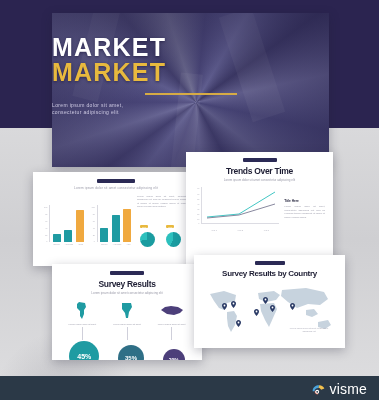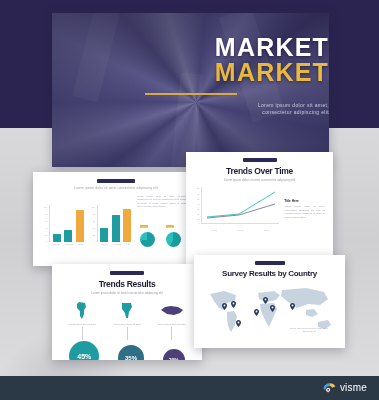--- a/index.html
+++ b/index.html
@@ -33,21 +33,21 @@
     background:
       linear-gradient(135deg,rgba(255,255,255,.10) 0%,rgba(255,255,255,0) 40%),
       conic-gradient(from 200deg at 52% 58%,
         #5d5a8c 0deg,#6f6ea0 18deg,#4a4777 34deg,#7b7aa8 52deg,#514e82 70deg,
         #6b6a9c 96deg,#45426f 120deg,#777698 142deg,#4e4b7d 166deg,
         #6d6c9e 190deg,#3f3c68 214deg,#73719f 238deg,#4c4a7c 262deg,
         #696893 288deg,#423f6c 312deg,#75739f 336deg,#5d5a8c 360deg);
   }
   .hero-vig{position:absolute;inset:0;background:radial-gradient(ellipse at 50% 55%,rgba(60,55,105,.18) 0%,rgba(35,30,70,.62) 100%);}
   .hero-streak{position:absolute;background:rgba(255,255,255,.07);transform-origin:50% 100%;}
-  .hero-txt{position:absolute;left:0;right:0;top:22px;text-align:right;}
+  .hero-txt{position:absolute;left:0;right:0;top:22px;text-align:left;}
   .mk{font-weight:bold;font-size:25px;line-height:25px;letter-spacing:1.2px;color:#fff;
       text-shadow:0 1px 3px rgba(20,15,50,.55);}
   .mk.gold{color:#e8b93e;}
   .hero-rule{width:92px;height:1.5px;background:#d6ab45;margin:8px auto 7px;}
   .hero-sub{color:#cdc9e2;font-size:5px;line-height:7.5px;letter-spacing:.35px;}
 
   
   #gt{left:33px;top:172px;width:166px;height:94px;}
   #gt .accentbar{width:38px;margin-top:7px;}
   #gt .sl-title{font-size:9px;margin-top:4px;}
@@ -105,21 +105,21 @@
   #src .accentbar{width:30px;margin-top:6px;}
   #src .sl-title{font-size:8px;margin-top:4px;text-align:center;}
   .map-area{position:relative;margin:6px 8px 0;height:54px;}
   .map-svg{position:absolute;inset:0;}
   .pin{position:absolute;width:5px;height:7px;}
   .src-note{position:absolute;right:8px;bottom:5px;width:40px;font-size:2.2px;line-height:3.2px;color:#a8a8b6;text-align:center;}
 
   
   .logo{position:absolute;right:12px;top:381px;display:flex;align-items:center;gap:4px;}
   .logo-mark{width:13px;height:13px;position:relative;}
-  .logo-txt{color:#fff;font-size:10px;letter-spacing:.2px;font-weight:500;}
+  .logo-txt{color:#fff;font-size:14px;letter-spacing:.2px;font-weight:500;}
 </style>
 </head>
 <body>
 
 <div class="stage">
 
   <div class="band-navy"></div>
   <div class="band-gray">
     <div class="blob"></div>
   </div>
@@ -235,21 +235,21 @@
 
       <div class="tot-side">
         <div class="side-h">Title Here</div>
         <div class="para">Lorem ipsum dolor sit amet, consectetur adipiscing elit. Sed do eiusmod tempor incididunt ut labore et dolore magna aliqua.</div>
       </div>
     </div>
   </div>
 
   <div class="slide" id="sr">
     <div class="accentbar"></div>
-    <div class="sl-title">Trends Results</div>
+    <div class="sl-title">Survey Results</div>
     <div class="sl-sub">Lorem ipsum dolor sit amet consectetur adipiscing elit</div>
 
     <div class="sr-cols">
       <div class="sr-col">
         <div class="cont">
           <svg width="16" height="20" viewBox="0 0 16 20">
             <path d="M5 1 L11 2 L12 6 L10 9 L10 13 L8 18 L6 15 L6 10 L3 7 L3 3 Z" fill="#1f9ba2"></path>
           </svg>
         </div>
         <div class="sr-cap">Lorem ipsum dolor sit amet</div>

